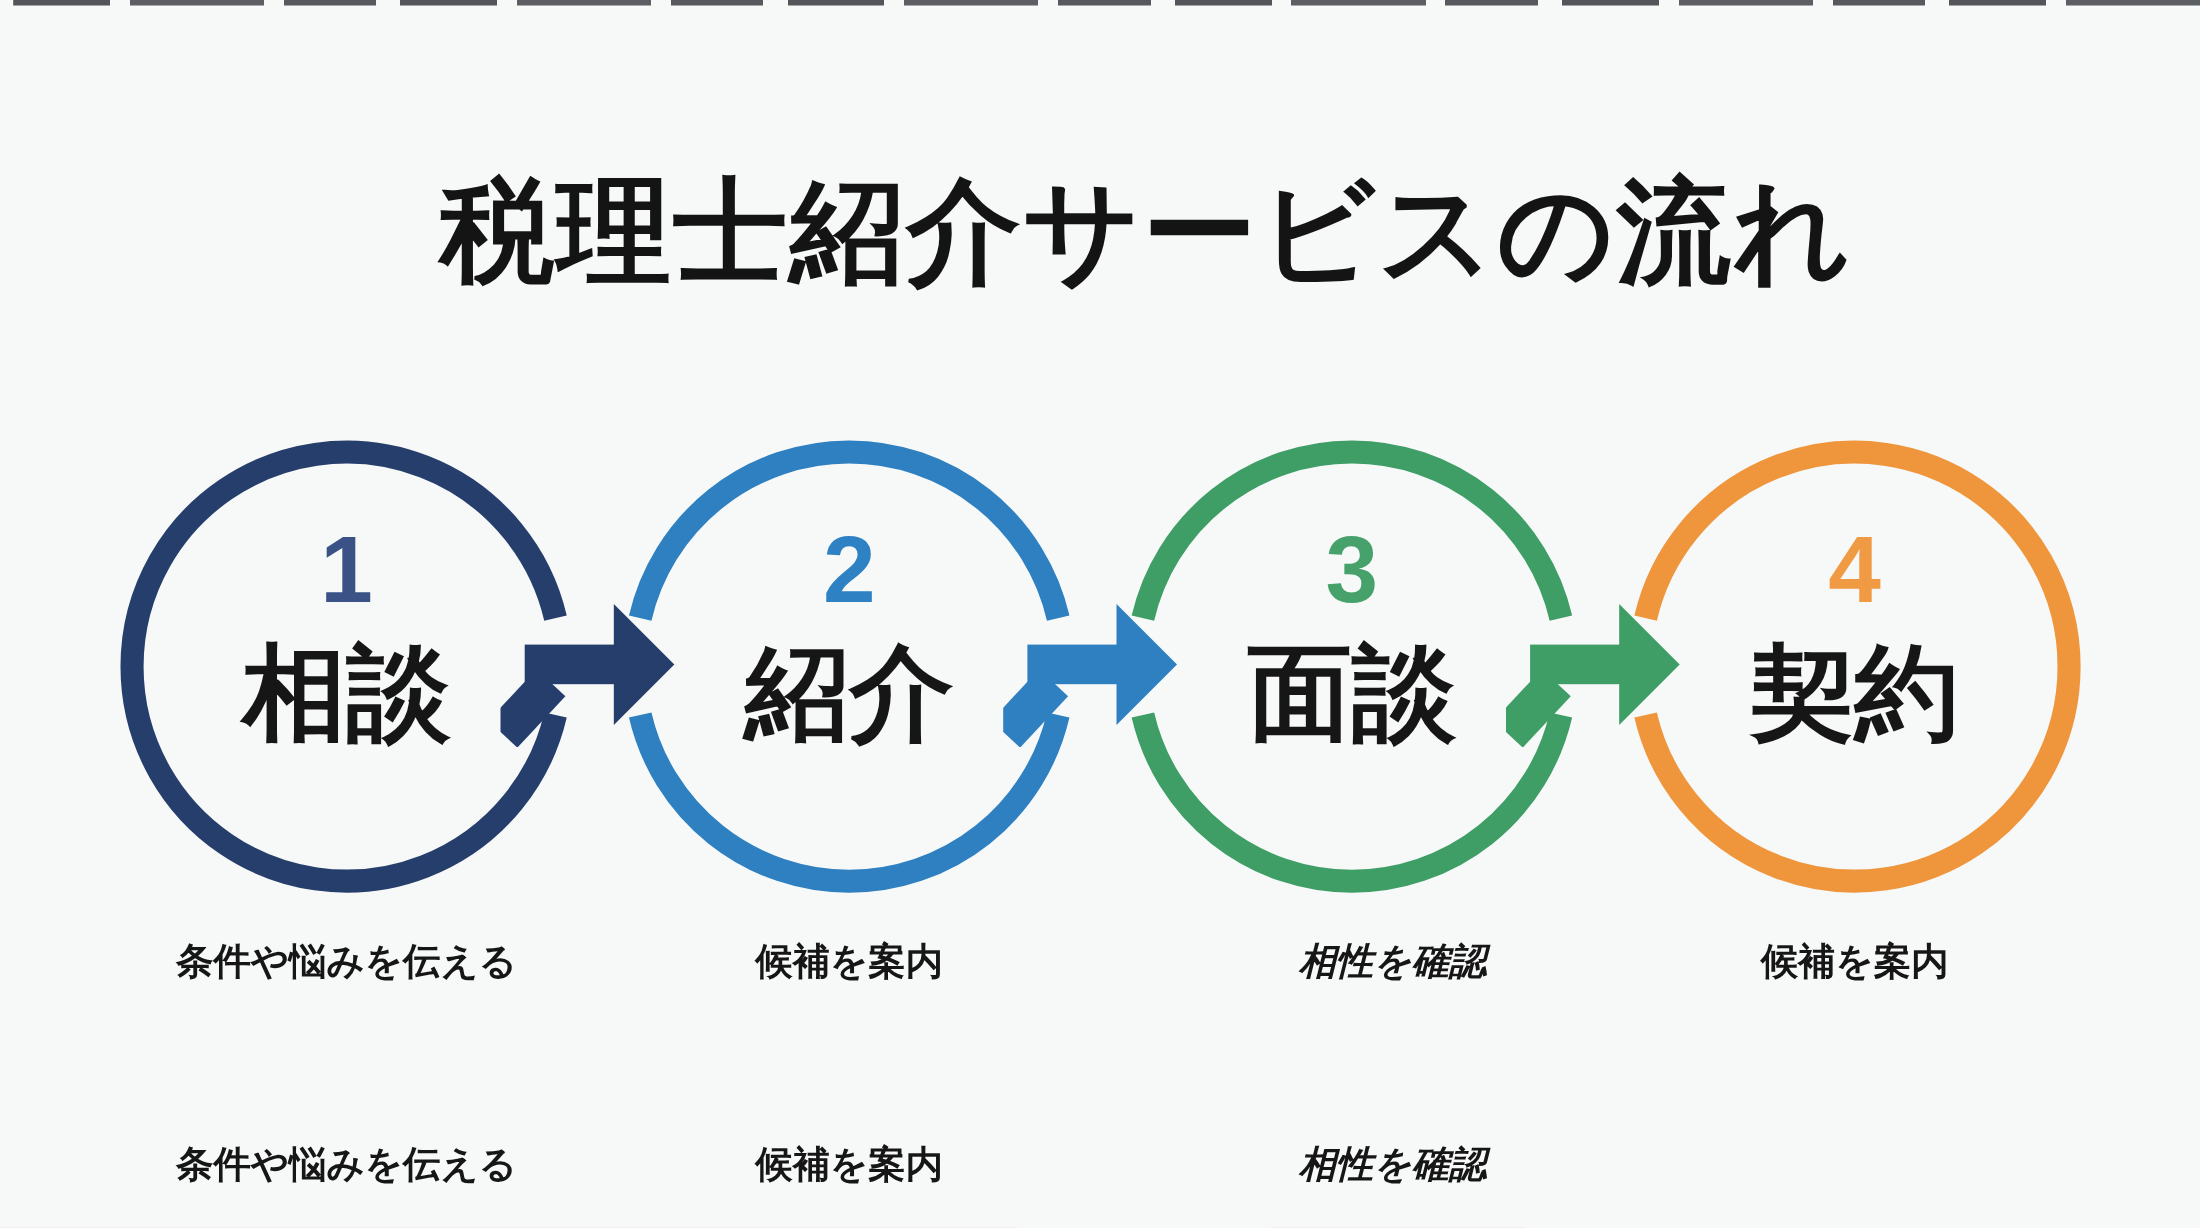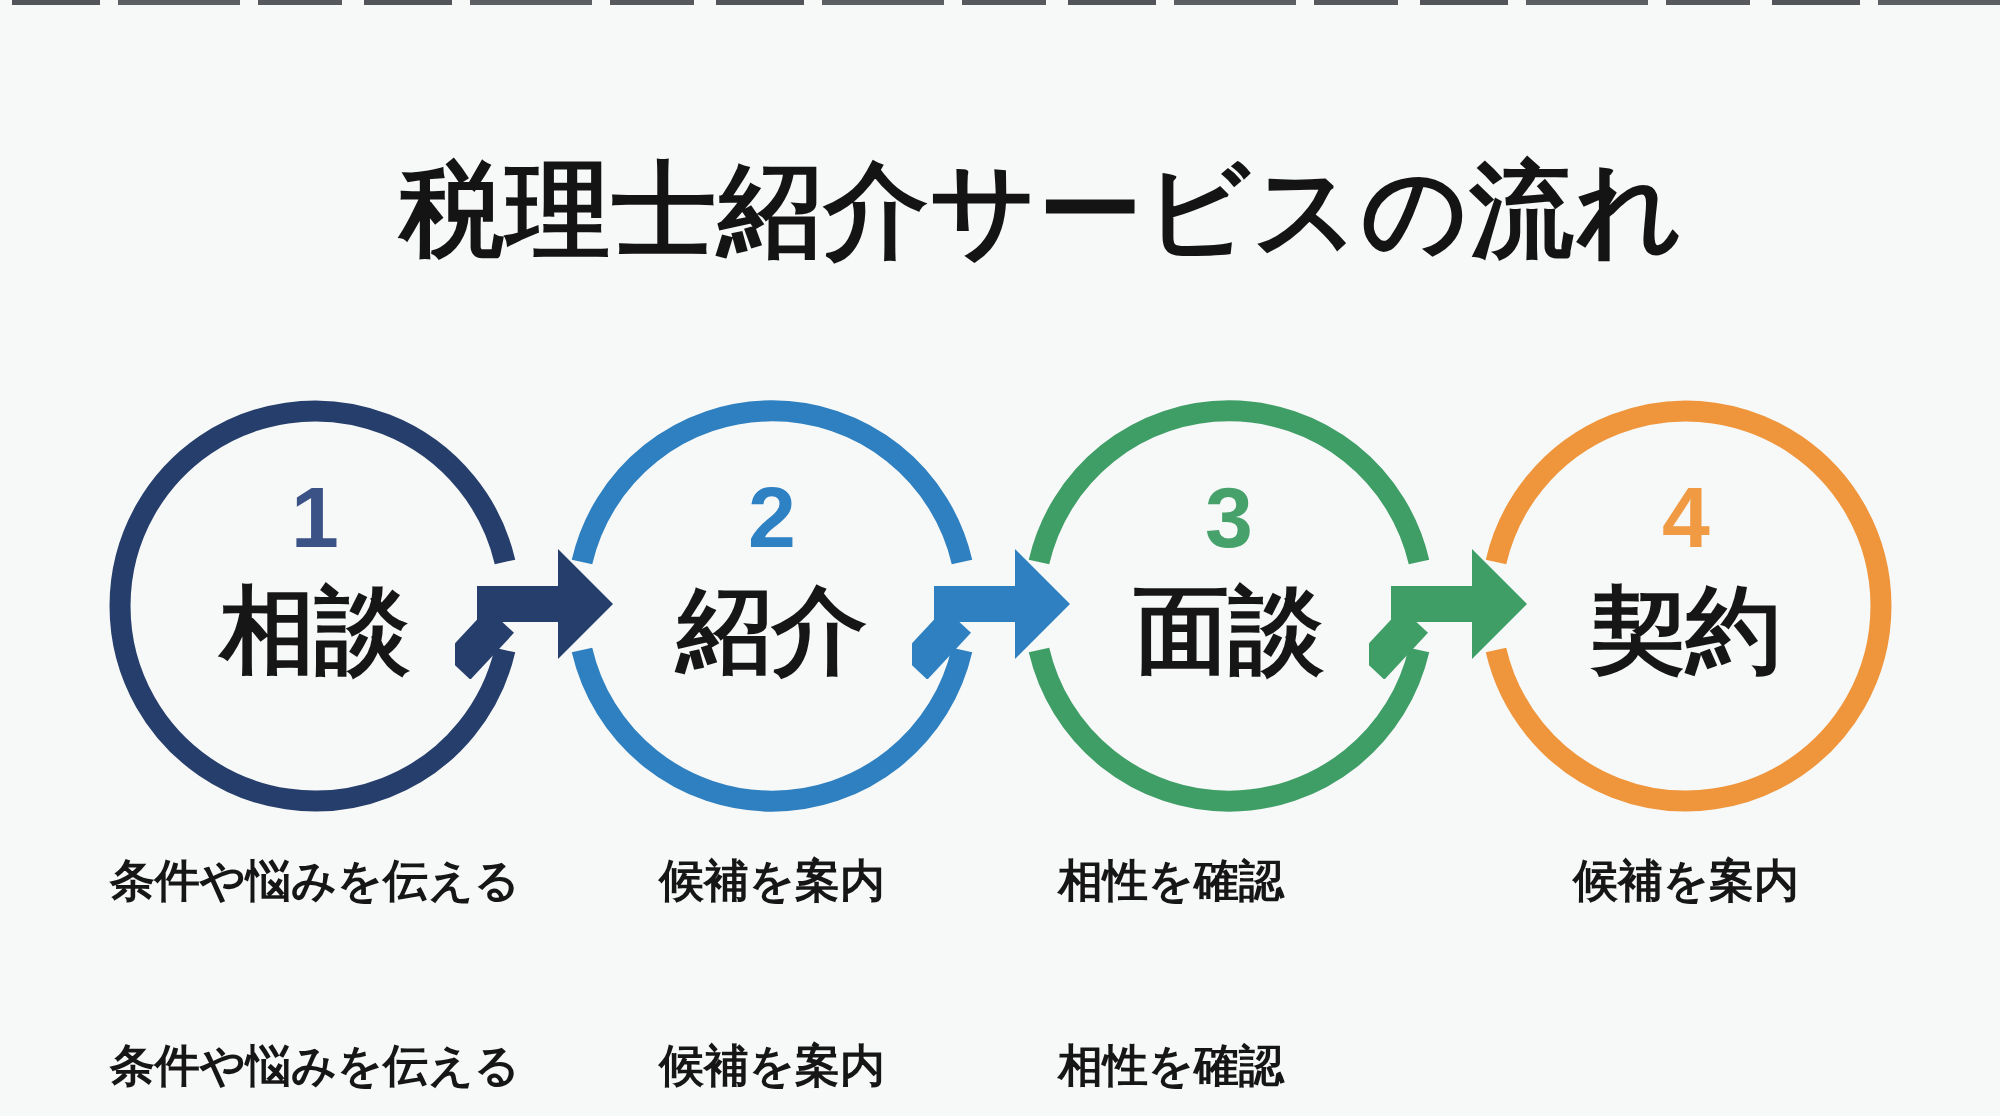--- a/index.html
+++ b/index.html
@@ -21,27 +21,27 @@
     padding-left:42px;
   }
   .step-svg{position:absolute;top:391px;width:430px;height:430px;}
   .step-svg .arc{fill:none;stroke-width:21px;}
   .step-svg text{text-anchor:middle;font-family:"Liberation Sans","DejaVu Sans",sans-serif;}
   .step-svg .num{font-size:86px;font-weight:bold;}
   .step-svg .name{font-size:95px;font-weight:bold;}
   .arrow-svg{position:absolute;top:529px;width:170px;height:150px;}
   .caption{
     position:absolute;transform:translateX(-50%);
-    font-size:45px;font-weight:bold;white-space:nowrap;color:#161616;
+    font-size:34px;font-weight:bold;white-space:nowrap;color:#161616;
   }
   .caption.row1{top:851px;}
   .caption.row2{top:1036px;}
   .pos-c1{left:100px;} .pos-c2{left:557px;} .pos-c3{left:1014px;} .pos-c4{left:1471px;}
   .pos-a1{left:455px;} .pos-a2{left:912px;} .pos-a3{left:1369px;}
-  .cx1{left:315px;} .cx2{left:772px;text-align:center;} .cx3{left:1171px;} .cx4{left:1686px;}
+  .cx1{left:315px;} .cx2{left:772px;text-align:center;} .cx3{left:1266px;font-style:italic;} .cx4{left:1686px;}
 </style>
 </head>
 <body>
 
 <div class="canvas">
 
   <div class="top-artifact"></div>
 
   <h1 class="title">税理士紹介サービスの流れ</h1>
 

